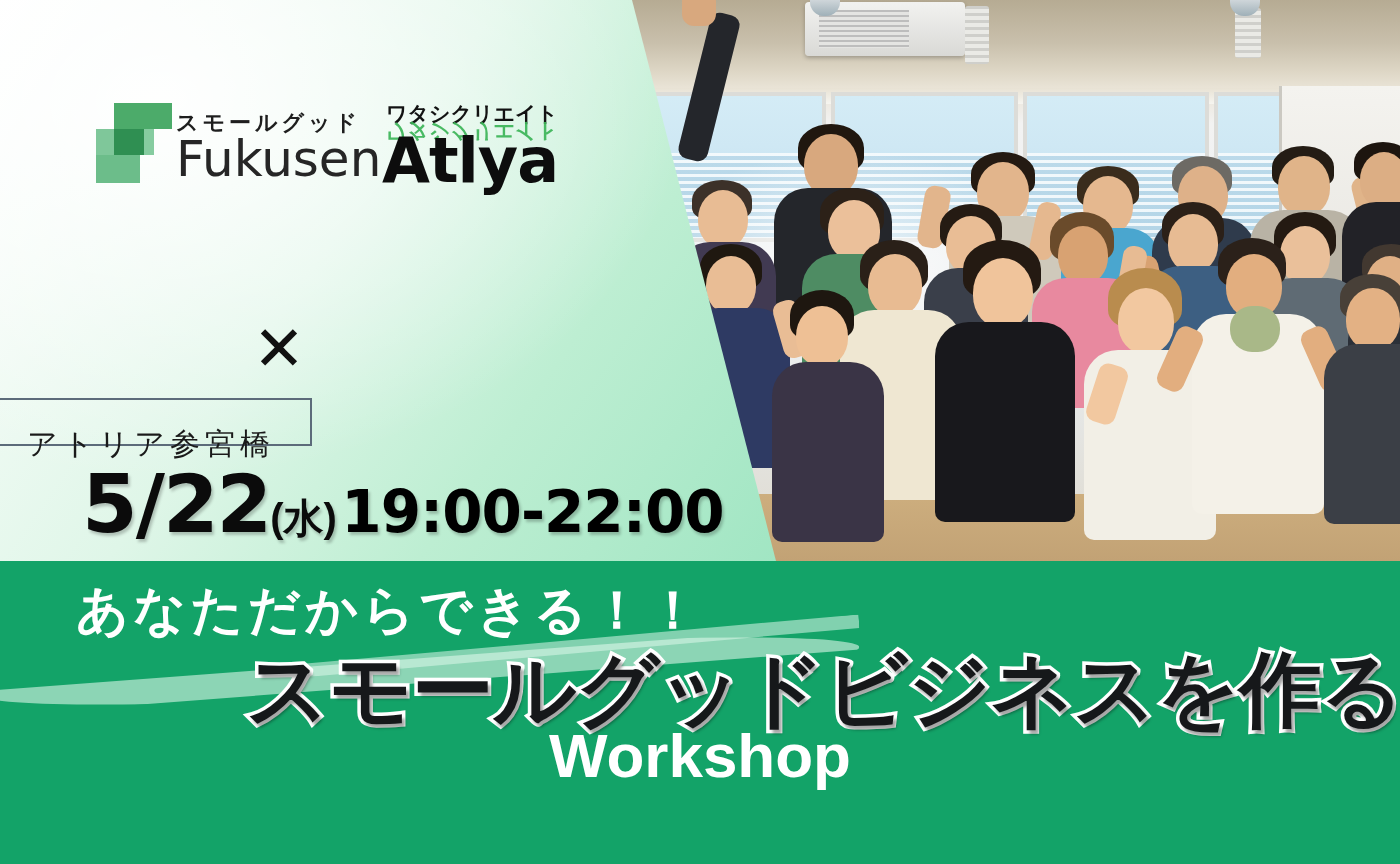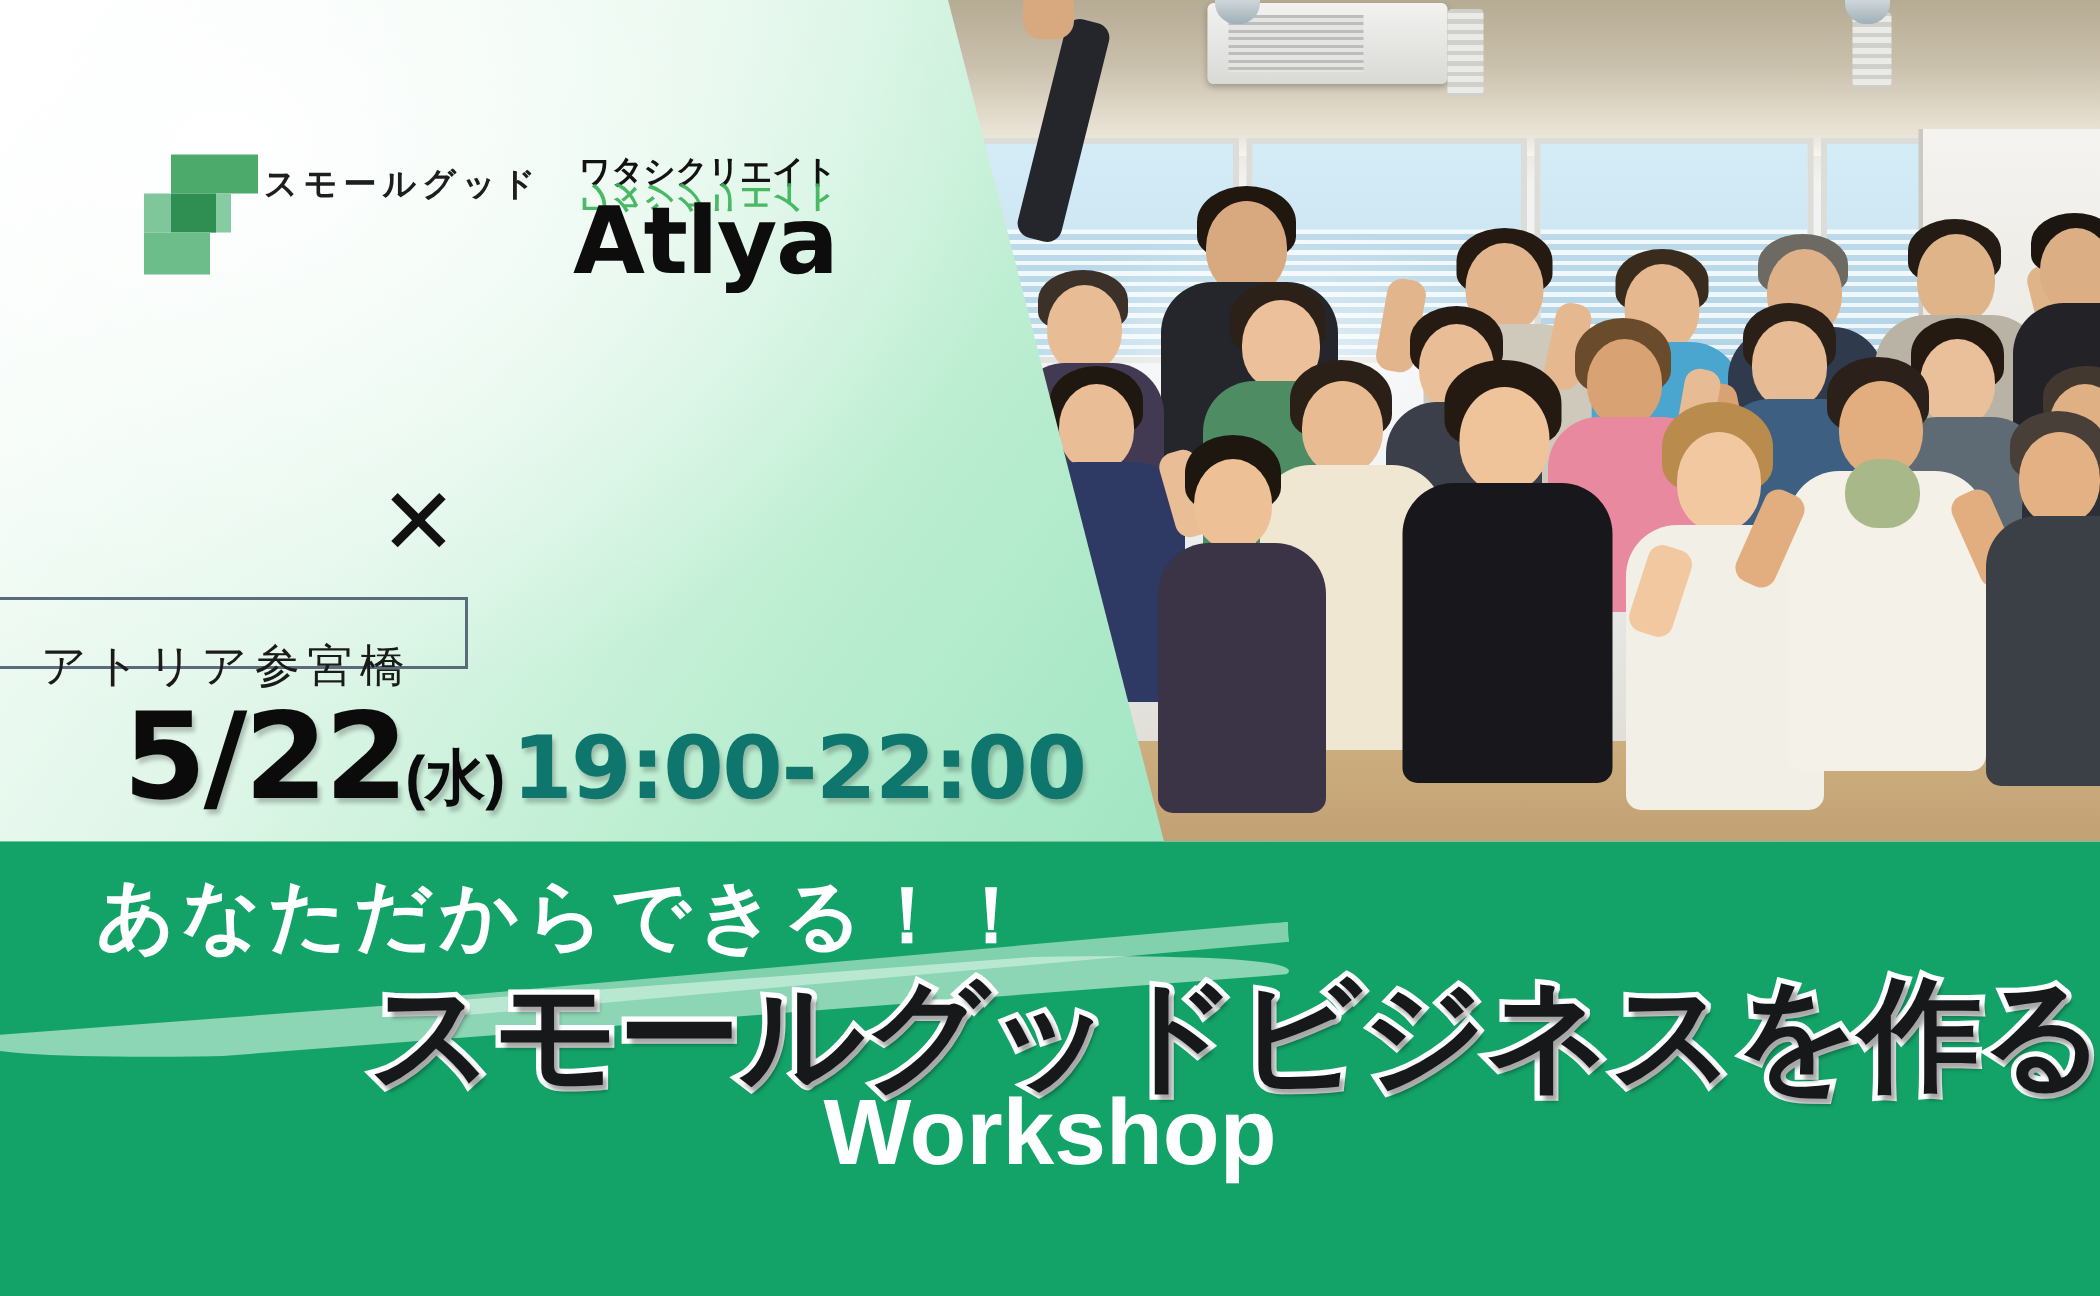--- a/index.html
+++ b/index.html
@@ -72,21 +72,21 @@
     background:rgba(214,244,229,.62);
     border-radius:50%/60%;
     transform:rotate(-3.1deg);
     -webkit-clip-path:polygon(0 42%,100% 0,100% 55%,0 100%);
     clip-path:polygon(0 42%,100% 0,100% 55%,0 100%);}
   #swoosh2{position:absolute;left:300px;top:70px;width:560px;height:30px;
     background:rgba(220,247,233,.55);transform:rotate(-3.4deg);
     -webkit-clip-path:polygon(0 55%,100% 0,100% 45%,0 100%);
     clip-path:polygon(0 55%,100% 0,100% 45%,0 100%);}
 
-  .sub{position:absolute;left:64px;top:576px;
+  .sub{position:absolute;left:76px;top:576px;
     font-family:"DejaVu Serif","Liberation Serif",serif;
     font-weight:700;font-size:52px;letter-spacing:4px;color:#ffffff;
     white-space:nowrap;}
   .headline{position:absolute;left:246px;top:636px;
     font-family:"DejaVu Sans","Liberation Sans",sans-serif;
     font-weight:700;font-size:82px;letter-spacing:-1px;color:#16181a;
     white-space:nowrap;
     -webkit-text-stroke:7px #ffffff;paint-order:stroke fill;
     text-shadow:3px 4px 3px rgba(0,0,0,.35);}
   .workshop{position:absolute;left:0;top:720px;width:1400px;text-align:center;
@@ -128,21 +128,21 @@
   
   .venue{position:absolute;left:-8px;top:398px;width:320px;height:48px;
     border:2px solid #5c6b7a;border-left:none;
     display:flex;align-items:center;justify-content:center;box-sizing:border-box;}
   .venue span{font-size:30px;color:#1a1a1a;letter-spacing:5px;font-weight:400;margin-top:45px;}
   .date{position:absolute;left:82px;top:458px;white-space:nowrap;
     text-shadow:2px 3px 3px rgba(0,0,0,.22);}
   .d-big{font-size:80px;font-weight:700;color:#0b0b0b;
     font-family:"DejaVu Sans","Liberation Sans",sans-serif;letter-spacing:-2px;}
   .d-dow{font-size:40px;font-weight:700;color:#0b0b0b;}
-  .d-time{font-size:58px;font-weight:700;color:#0f766e;letter-spacing:-1px;
+  .d-time{font-size:58px;font-weight:700;color:#000000;letter-spacing:-1px;
     font-family:"DejaVu Sans","Liberation Sans",sans-serif;}
 </style>
 </head>
 <body>
 
 <div id="poster">
 
   <div id="photo-wrap">
     <div id="photo">
 
@@ -284,20 +284,21 @@
   <div id="leftpanel"></div>
 
   <div class="mark">
     <i class="m1"></i>
       <i class="m5"></i>
       <i class="m2"></i>
       <i class="m3"></i>
       <i class="m4"></i>
   </div>
   <div class="fk-sub">スモールグッド</div>
+  <div class="fk-name">Fukusen</div>
 
   <div class="at-sub">ワタシクリエイト</div>
   <div class="at-refl">ワタシクリエイト</div>
   <div class="at-name">Atlya</div>
 
   <div class="cross">✕</div>
 
   <div class="venue">
     <span>アトリア参宮橋</span>
   </div>

